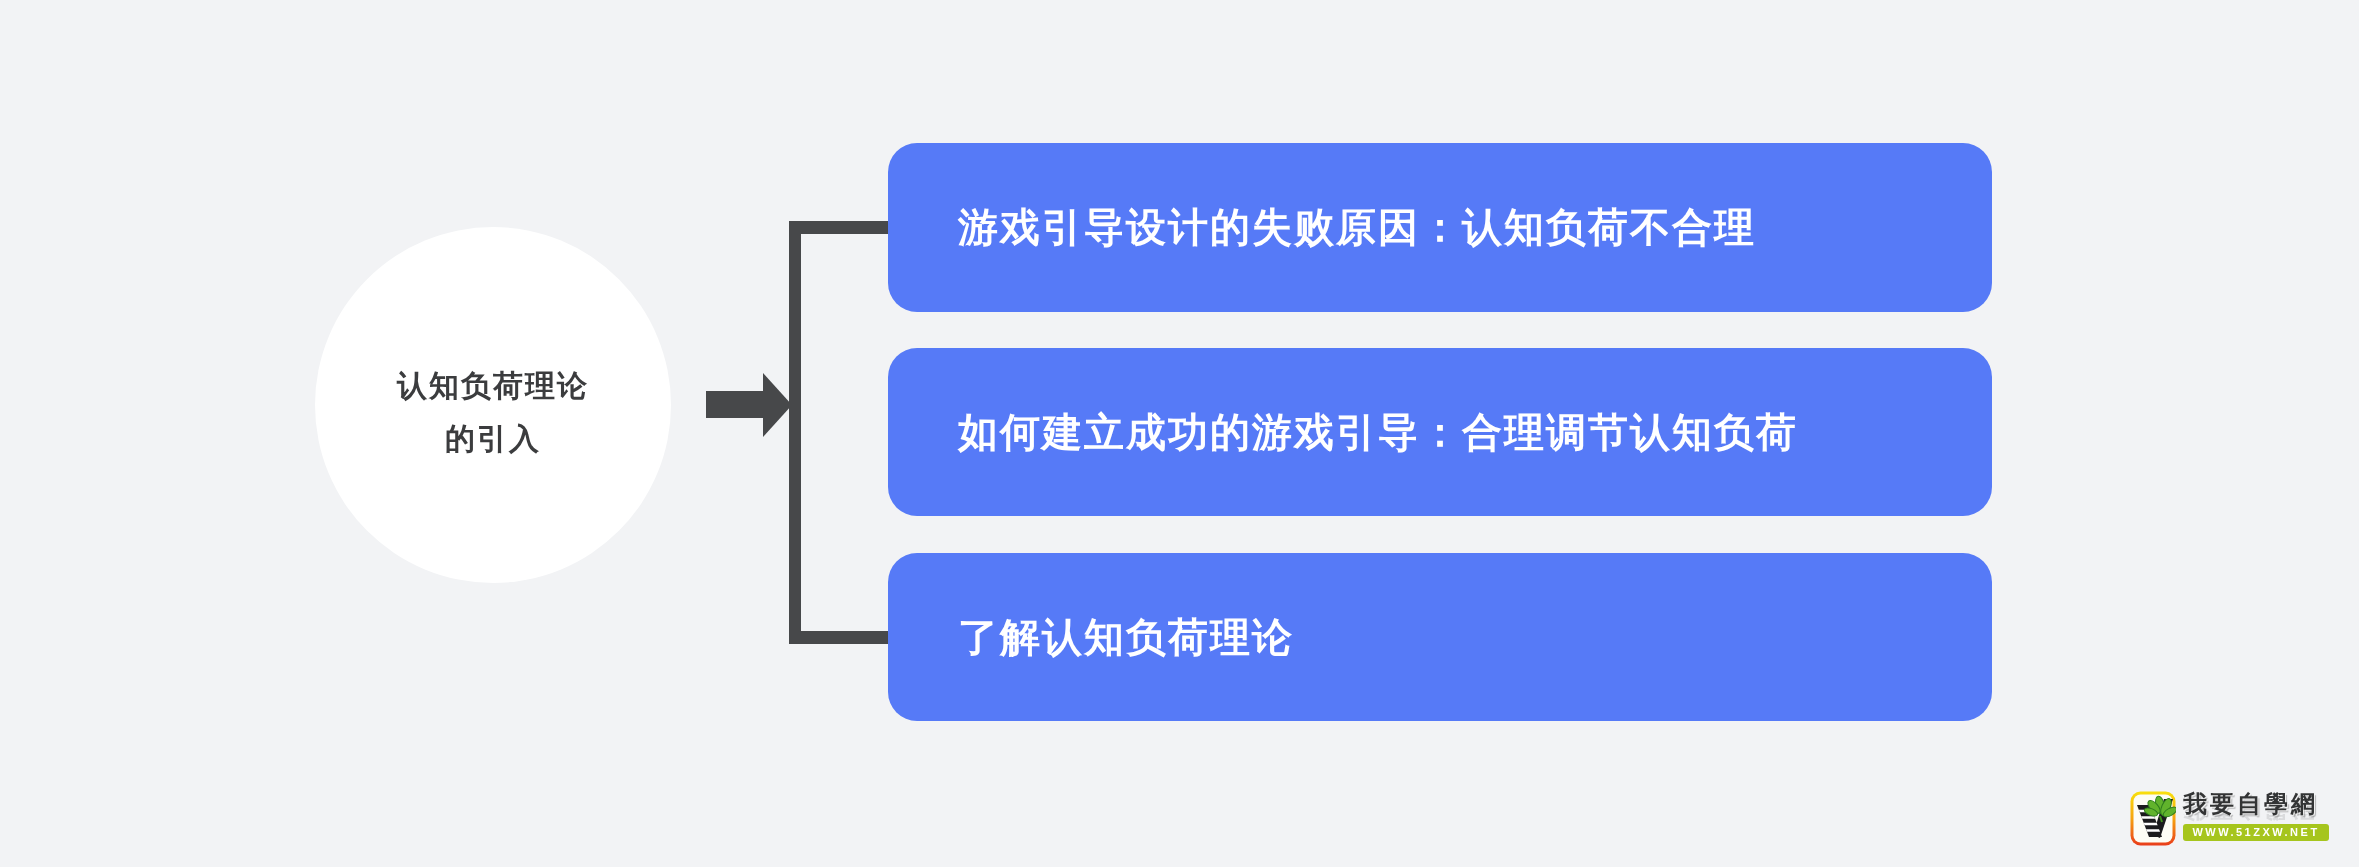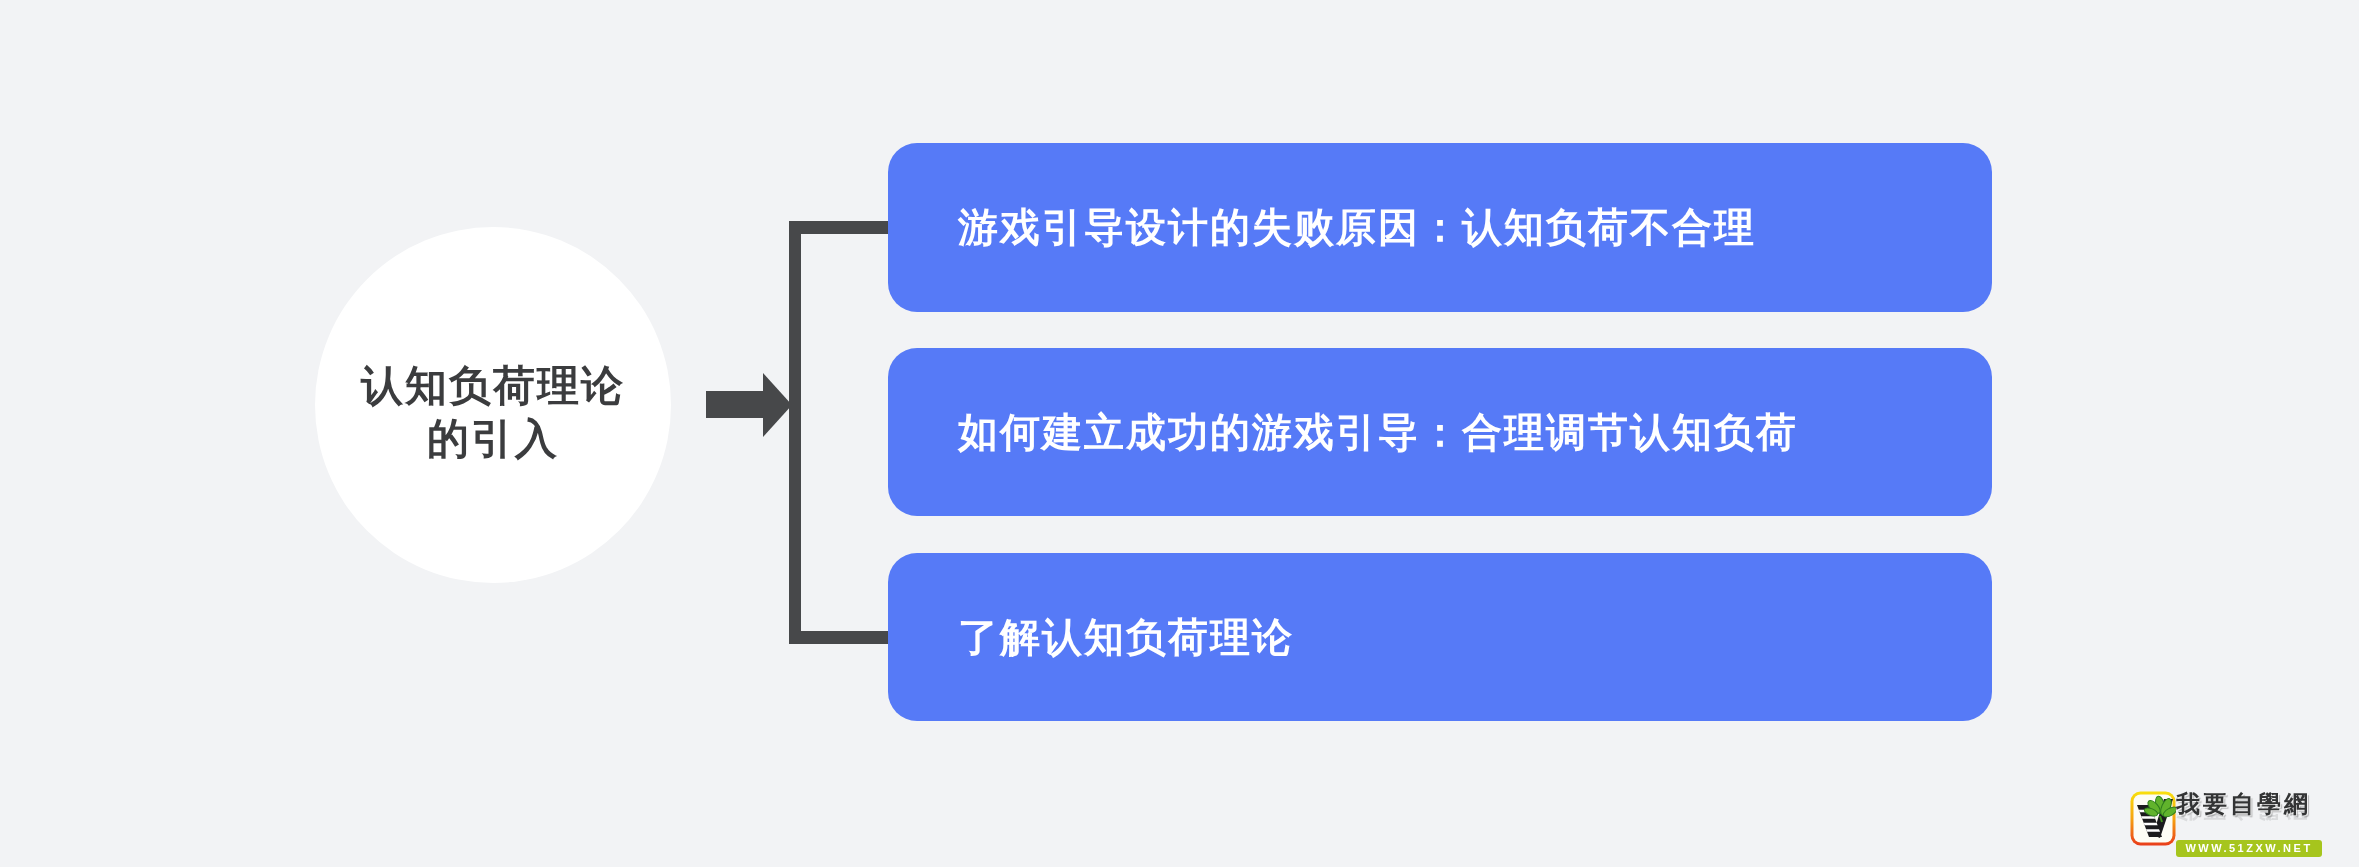--- a/index.html
+++ b/index.html
@@ -26,21 +26,21 @@
     background: #FFFFFF;
     display: flex;
     flex-direction: column;
     align-items: center;
     justify-content: center;
     padding-top: 14px;
     box-sizing: border-box;
     cursor: pointer;
   }
   .root-line {
-    font-size: 42px;
+    font-size: 30px;
     font-weight: bold;
     color: #3B3C3E;
     line-height: 53px;
     letter-spacing: 2px;
     white-space: nowrap;
   }
 
   
   .arrow-shaft {
     position: absolute;
@@ -109,20 +109,21 @@
   .branch-2 { top: 348px; height: 168px; }
   .branch-3 { top: 553px; height: 168px; }
 
   
   .watermark {
     position: absolute;
     left: 2130px;
     top: 791px;
     display: flex;
     align-items: flex-start;
+    gap: 7px;
     cursor: pointer;
   }
   .wm-icon { display: block; }
   .wm-text-col {
     display: flex;
     flex-direction: column;
     width: 146px;
   }
   .wm-name {
     font-size: 24px;
@@ -140,21 +141,21 @@
     letter-spacing: 3px;
     line-height: 26px;
     white-space: nowrap;
     transform: scaleY(-1);
     opacity: 0.12;
     height: 8px;
     overflow: hidden;
     margin-top: -3px;
   }
   .wm-url-bar {
-    margin-top: 18px;
+    margin-top: 2px;
     background: #A6C51D;
     border-radius: 3px;
     height: 17px;
     display: flex;
     align-items: center;
     justify-content: center;
   }
   .wm-url {
     font-size: 11px;
     font-weight: bold;

